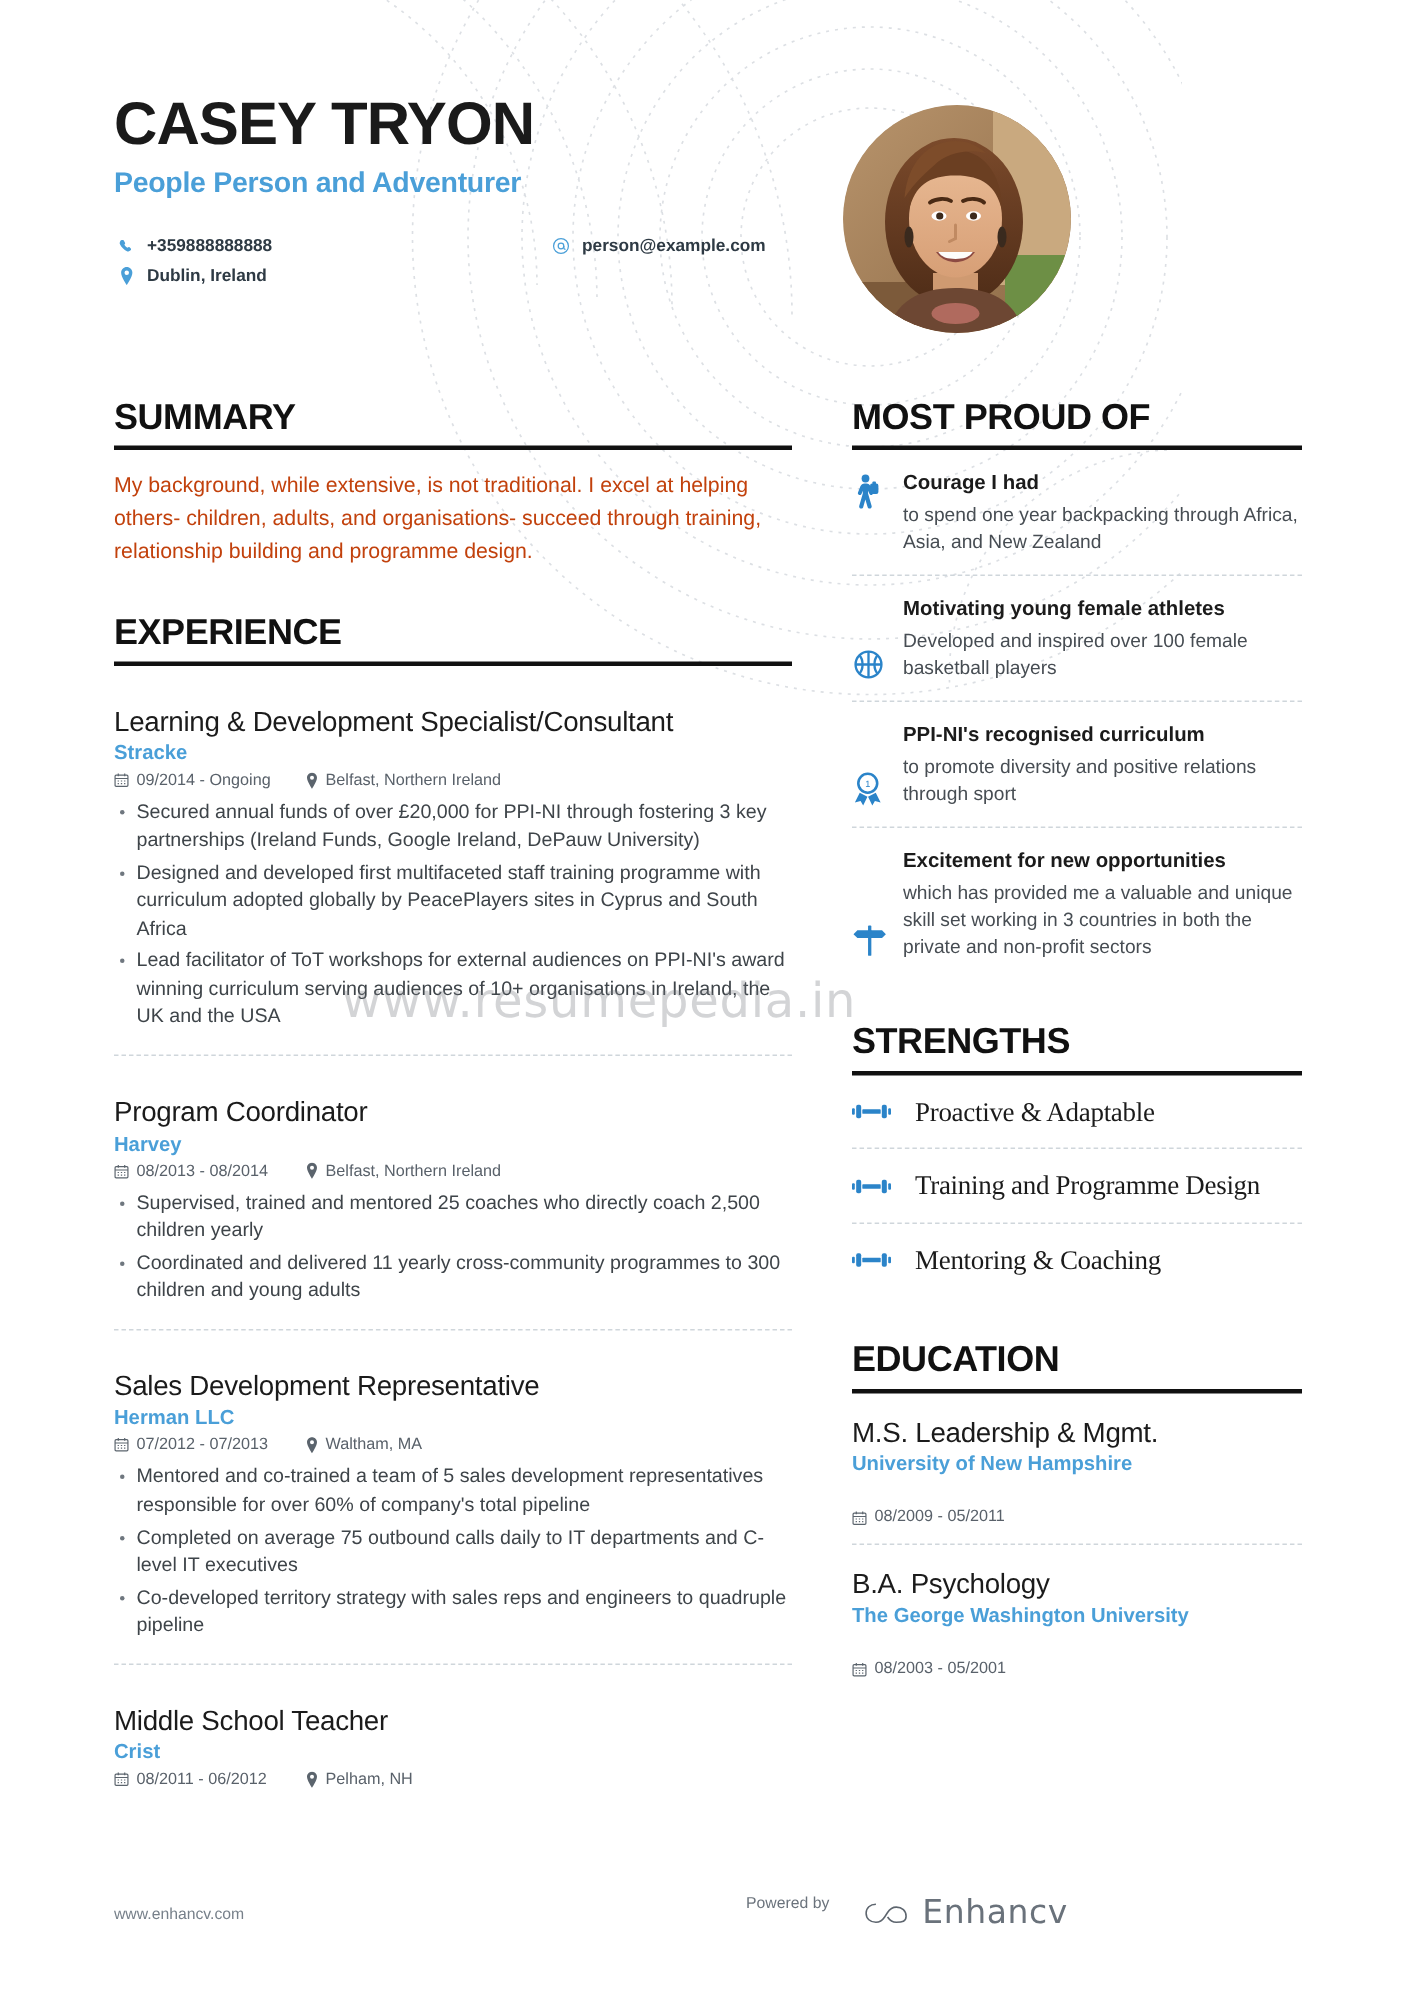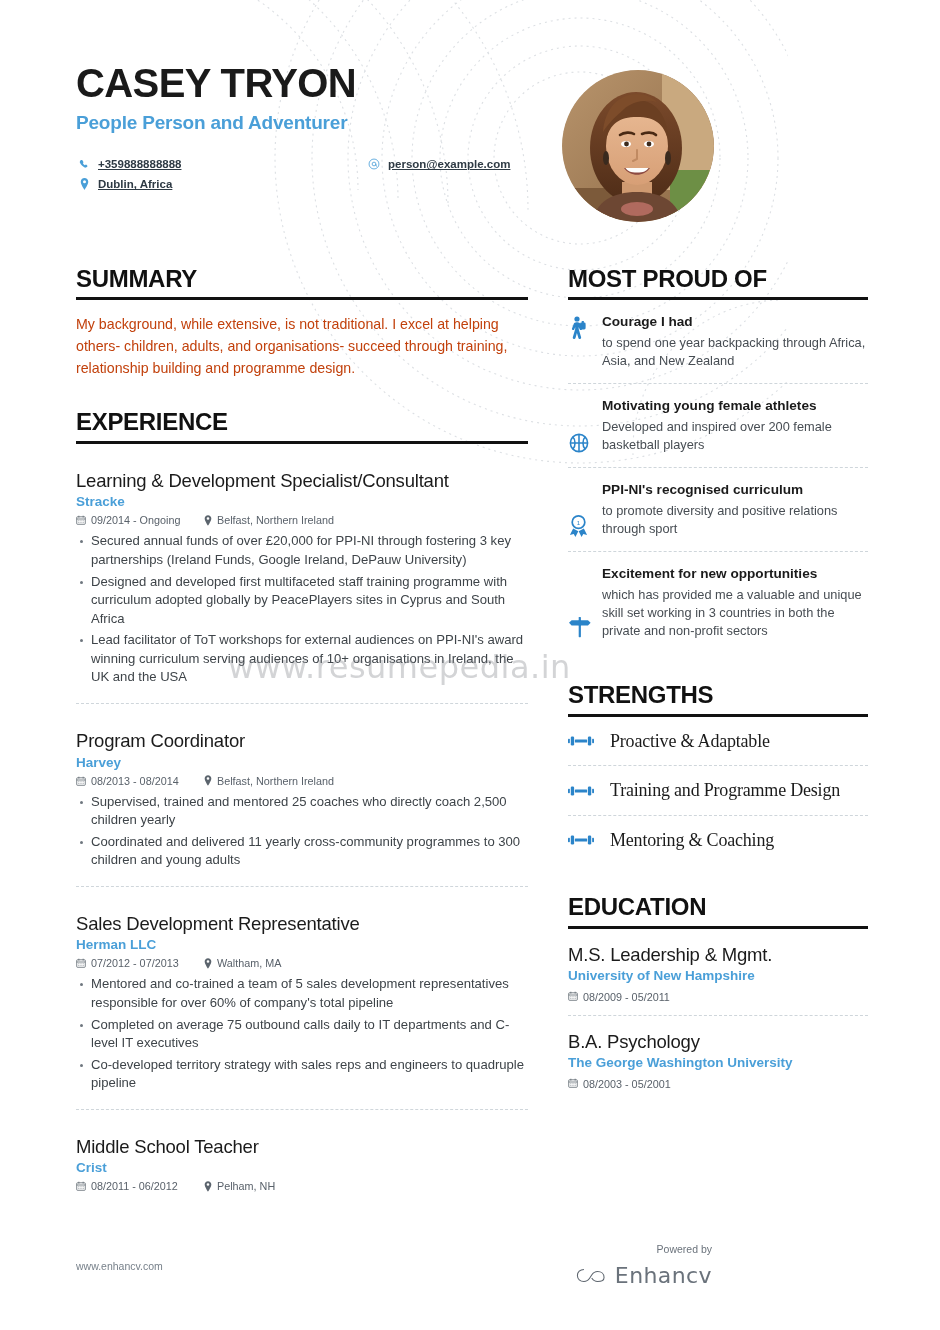--- a/index.html
+++ b/index.html
@@ -61,21 +61,20 @@
     width: 470px;
   }
   .contact-row { display: flex; }
   .contact {
     display: flex;
     align-items: center;
     font-size: 11.5px;
     font-weight: 700;
     color: #2e3a44;
     padding: 4px 0;
-    text-decoration: underline;
   }
   .contact .ci {
     width: 16px;
     display: inline-flex;
     justify-content: center;
     align-items: center;
     color: #4a9fd8;
     margin-right: 6px;
     flex: 0 0 16px;
   }
@@ -228,22 +227,22 @@
     line-height: 1.2;
   }
   .edu-school {
     font-size: 13.5px;
     font-weight: 700;
     color: #4a9fd8;
     margin-top: 2px;
   }
   .edu-date {
     display: flex;
-    align-items: flex-start;
-    margin-top: 8px;
+    align-items: flex-end;
+    margin-top: 22px;
     font-size: 10.8px;
     color: #59616a;
   }
   .edu-date .mi { margin-right: 5px; display: inline-flex; align-items: center; color: #5b646d; }
 
   
   .watermark {
     position: absolute;
     left: 228px;
     top: 648px;
@@ -266,23 +265,22 @@
     align-items: center;
     justify-content: space-between;
     z-index: 3;
   }
   .footer-url {
     font-size: 10.5px;
     color: #77808a;
   }
   .footer-right {
     display: flex;
-    align-items: flex-end;
-    gap: 8px;
-    flex-direction: column;
+    align-items: flex-start;
+    gap: 23px;
   }
   .powered-by { font-size: 10.5px; color: #6b737c; }
   .brand {
     display: flex;
     align-items: center;
     gap: 9px;
     color: #5d656e;
   }
   .brand-name {
     font-size: 22px;
@@ -341,21 +339,21 @@
             <span>person@example.com</span>
           </div>
         </div>
         <div class="contact-row">
           <div class="contact c-phone">
             <span class="ci">
               <svg width="9" height="12" viewBox="0 0 12 16" fill="currentColor">
                 <path d="M6 0C3.2 0 1 2.2 1 5c0 3.6 5 11 5 11s5-7.4 5-11c0-2.8-2.2-5-5-5zm0 7a2 2 0 1 1 0-4 2 2 0 0 1 0 4z"></path>
               </svg>
             </span>
-            <span>Dublin, Africa</span>
+            <span>Dublin, Ireland</span>
           </div>
         </div>
       </div>
 
       <div class="photo">
         <svg width="152" height="152" viewBox="0 0 152 152">
           <defs>
             <clipPath id="circ">
                 <circle cx="76" cy="76" r="76"></circle>
               </clipPath>
@@ -562,21 +560,21 @@
               <div class="proud-item">
                 <div class="proud-icon">
                   <svg width="22" height="22" viewBox="0 0 24 24" fill="none" stroke="currentColor" stroke-width="1.7">
                     <circle cx="12" cy="12" r="9.4"></circle>
                     <path d="M12 2.6v18.8M2.6 12h18.8"></path>
                     <path d="M5.4 5.4c3 3 3 10.2 0 13.2M18.6 5.4c-3 3-3 10.2 0 13.2"></path>
                   </svg>
                 </div>
                 <div class="proud-body">
                   <div class="proud-title">Motivating young female athletes</div>
-                  <div class="proud-desc">Developed and inspired over 200 female basketball players</div>
+                  <div class="proud-desc">Developed and inspired over 100 female basketball players</div>
                 </div>
               </div>
               <div class="proud-item">
                 <div class="proud-icon">
                   <svg width="21" height="24" viewBox="0 0 22 24" fill="currentColor">
                     <circle cx="11" cy="8" r="6.6" fill="none" stroke="currentColor" stroke-width="1.8"></circle>
                     <text x="11" y="10.6" font-size="6.4" text-anchor="middle" fill="currentColor" font-family="sans-serif">1</text>
                     <path d="M5.4 14.6 2 21.4l4-1 1.8 3.2 3-6.2z"></path>
                     <path d="M16.6 14.6 20 21.4l-4-1-1.8 3.2-3-6.2z"></path>
                   </svg>

